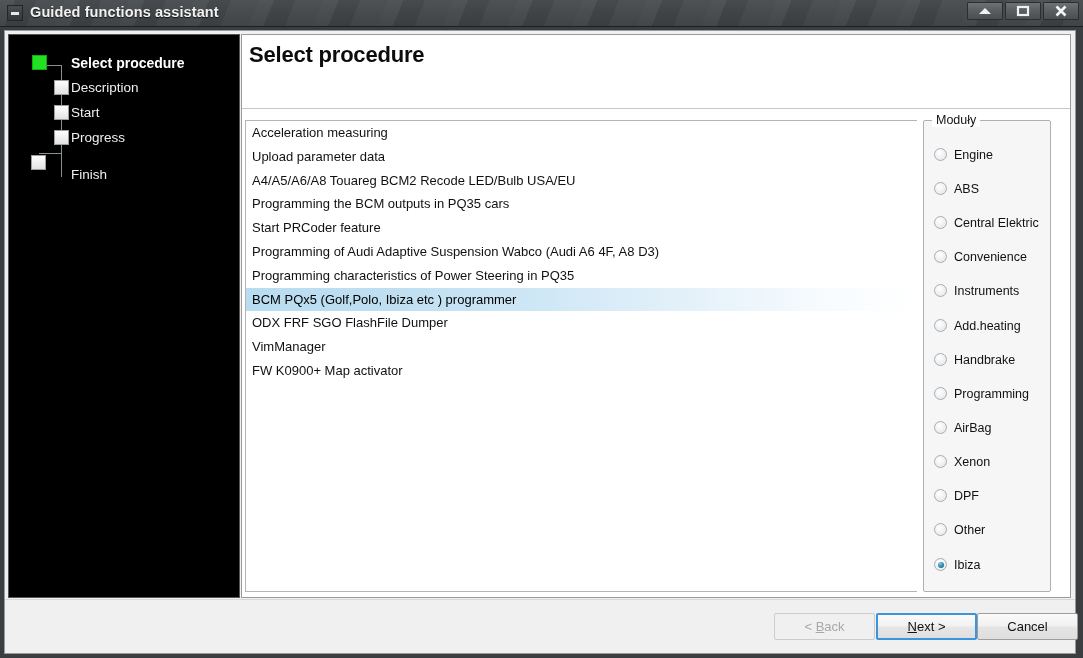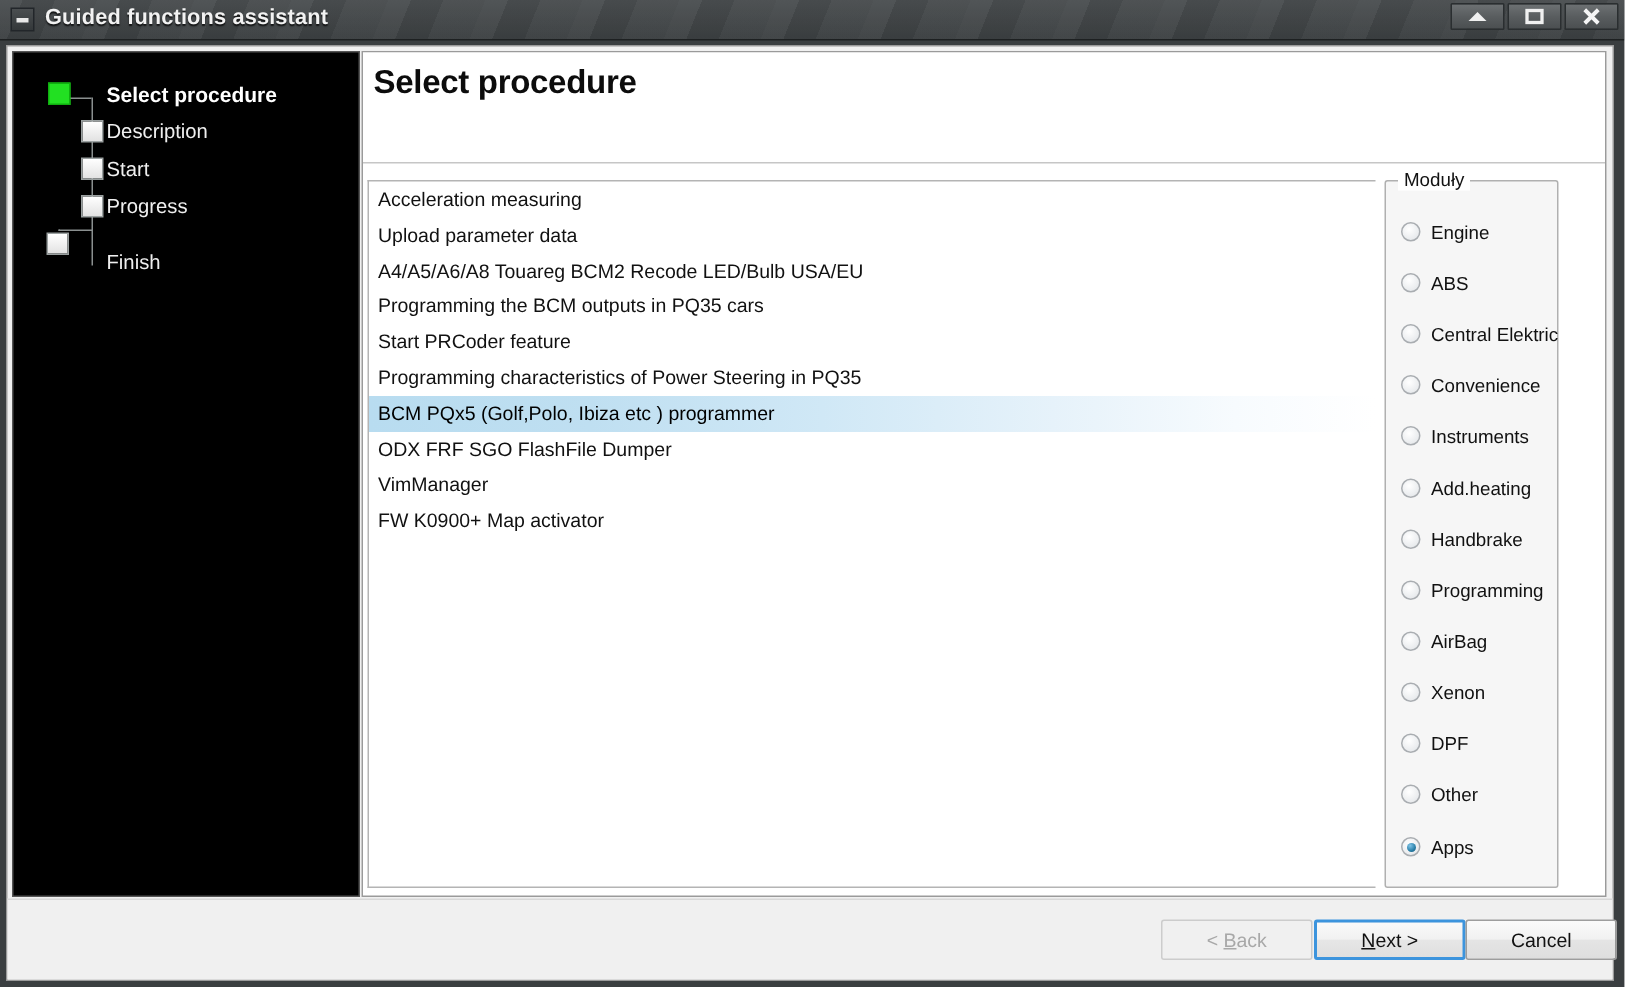--- a/index.html
+++ b/index.html
@@ -198,21 +198,21 @@
   .lrow.selected {
     background: linear-gradient(90deg,
       #b8dcf0 0%, #bfdff1 22%, #d0e8f6 45%, #e6f2fa 68%, #f7fbfe 86%, #ffffff 100%);
     color: #000;
   }
 
   
   .groupbox {
     position: absolute;
     left: 681px; top: 85px;
-    width: 116px;
+    width: 128px;
     height: 472px;
     border: 1px solid #b0b0b0;
     border-radius: 2px;
     box-sizing: border-box;
     background: #f6f6f6;
   }
   .gb-legend {
     position: absolute;
     left: 8px; top: -8px;
     background: #ffffff;
@@ -353,20 +353,21 @@
       <div class="page-head">
         <div class="page-title">Select procedure</div>
       </div>
 
       <div class="listbox">
         <div class="lrow">Acceleration measuring</div>
         <div class="lrow">Upload parameter data</div>
         <div class="lrow">A4/A5/A6/A8 Touareg BCM2 Recode LED/Bulb USA/EU</div>
         <div class="lrow">Programming the BCM outputs in PQ35 cars</div>
         <div class="lrow">Start PRCoder feature</div>
+        <div class="lrow">Programming of Audi Adaptive Suspension Wabco (Audi A6 4F, A8 D3)</div>
         <div class="lrow">Programming characteristics of Power Steering in PQ35</div>
         <div class="lrow selected">BCM PQx5 (Golf,Polo, Ibiza etc ) programmer</div>
         <div class="lrow">ODX FRF SGO FlashFile Dumper</div>
         <div class="lrow">VimManager</div>
         <div class="lrow">FW K0900+ Map activator</div>
       </div>
 
       <div class="groupbox">
         <span class="gb-legend">Moduły</span>
 
@@ -413,21 +414,21 @@
         <div class="radio-row" style="top:366px;">
           <span class="radio"></span>
           <span class="radio-label">DPF</span>
         </div>
         <div class="radio-row" style="top:400px;">
           <span class="radio"></span>
           <span class="radio-label">Other</span>
         </div>
         <div class="radio-row" style="top:435px;">
           <span class="radio checked"></span>
-          <span class="radio-label">Apps</span>
+          <span class="radio-label">Ibiza</span>
         </div>
       </div>
     </div>
 
     <div class="footer">
       <div class="btn disabled" style="left:769px; width:101px;justify-content:center;">
         <span>&lt;&nbsp;<span class="mn">B</span>ack</span>
       </div>
       <div class="btn default" style="left:871px; width:101px;">
         <span><span class="mn">N</span>ext&nbsp;&gt;</span>

